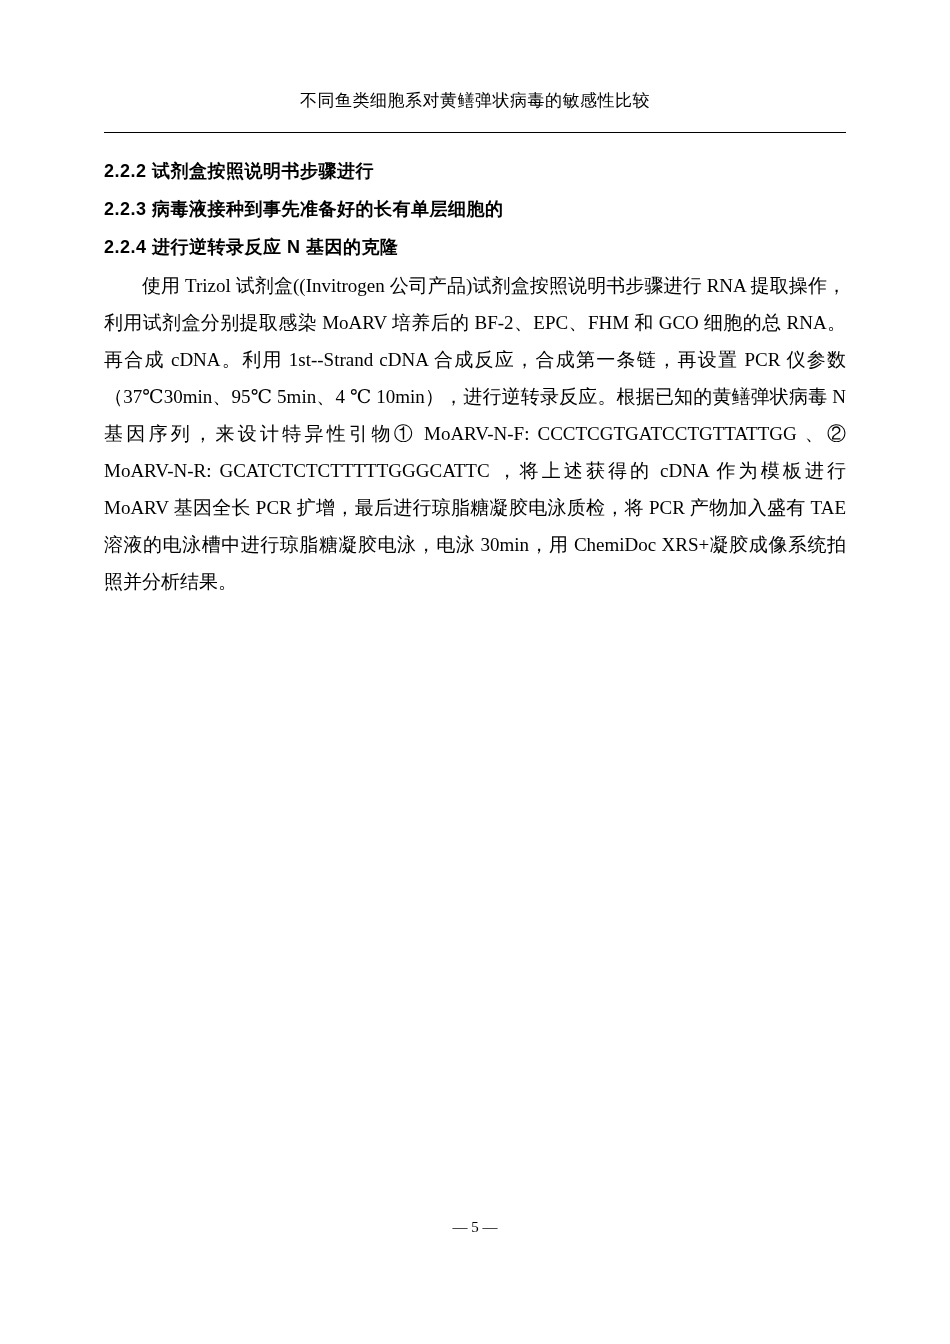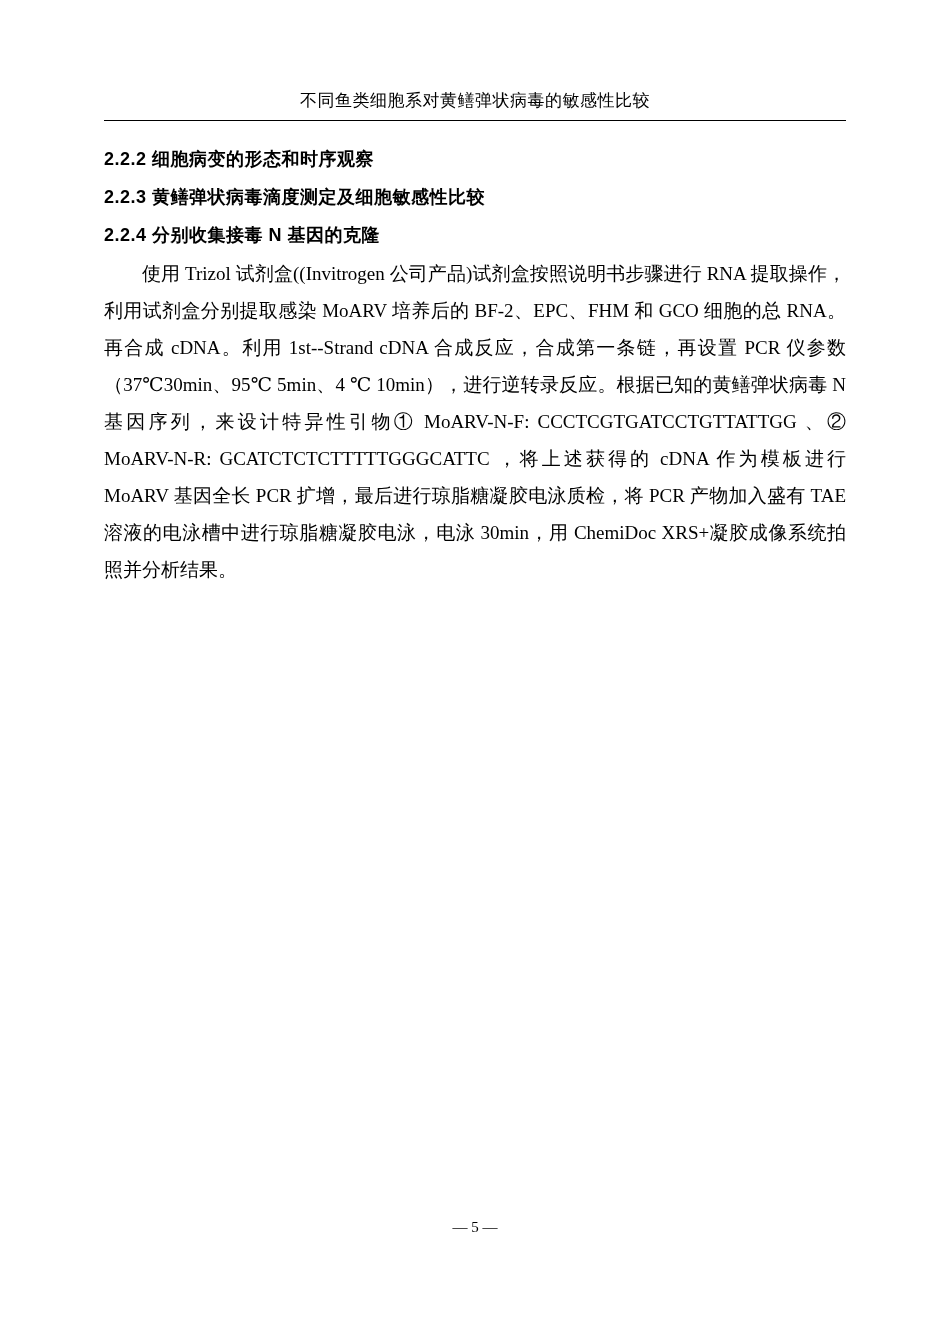--- a/index.html
+++ b/index.html
@@ -20,21 +20,21 @@
   }
   .header {
     margin: 0 104px;
     padding-top: 90px;
   }
   .header-title {
     text-align: center;
     font-size: 17px;
     line-height: 22px;
     letter-spacing: 0.5px;
-    padding-bottom: 8px;
+    padding-bottom: 20px;
     border-bottom: 1.5px solid #000000;
   }
   .content {
     margin: 20px 104px 0 104px;
     font-size: 19px;
     line-height: 37px;
     text-align: justify;
   }
   .para {
     margin: 0;
@@ -68,25 +68,25 @@
 
 <div class="page">
 
   <div class="header">
     <div class="header-title">不同鱼类细胞系对黄鳝弹状病毒的敏感性比较</div>
   </div>
 
   <div class="content">
 
 
-    <h3 class="section-heading">2.2.2 细胞病变的形态和时序观察</h3>
+    <h3 class="section-heading">2.2.2 试剂盒按照说明书步骤进行</h3>
 
-    <h3 class="section-heading">2.2.3 黄鳝弹状病毒滴度测定及细胞敏感性比较</h3>
+    <h3 class="section-heading">2.2.3 病毒液接种到事先准备好的长有单层细胞的</h3>
 
-    <h3 class="section-heading">2.2.4 分别收集接毒 N 基因的克隆</h3>
+    <h3 class="section-heading">2.2.4 进行逆转录反应 N 基因的克隆</h3>
     <p class="para">使用 Trizol 试剂盒((Invitrogen 公司产品)试剂盒按照说明书步骤进行 RNA 提取操作，利用试剂盒分别提取感染 MoARV 培养后的 BF-2、EPC、FHM 和 GCO 细胞的总 RNA。再合成 cDNA。利用 1st--Strand cDNA 合成反应，合成第一条链，再设置 PCR 仪参数（37℃30min、95℃ 5min、4 ℃ 10min），进行逆转录反应。根据已知的黄鳝弹状病毒 N 基因序列，来设计特异性引物① MoARV-N-F: CCCTCGTGATCCTGTTATTGG 、② MoARV-N-R: GCATCTCTCTTTTTGGGCATTC ，将上述获得的 cDNA 作为模板进行 MoARV 基因全长 PCR 扩增，最后进行琼脂糖凝胶电泳质检，将 PCR 产物加入盛有 TAE 溶液的电泳槽中进行琼脂糖凝胶电泳，电泳 30min，用 ChemiDoc XRS+凝胶成像系统拍照并分析结果。</p>
 
   </div>
 
   <div class="footer">
     <span>— 5 —</span>
   </div>
 
 </div>
 

